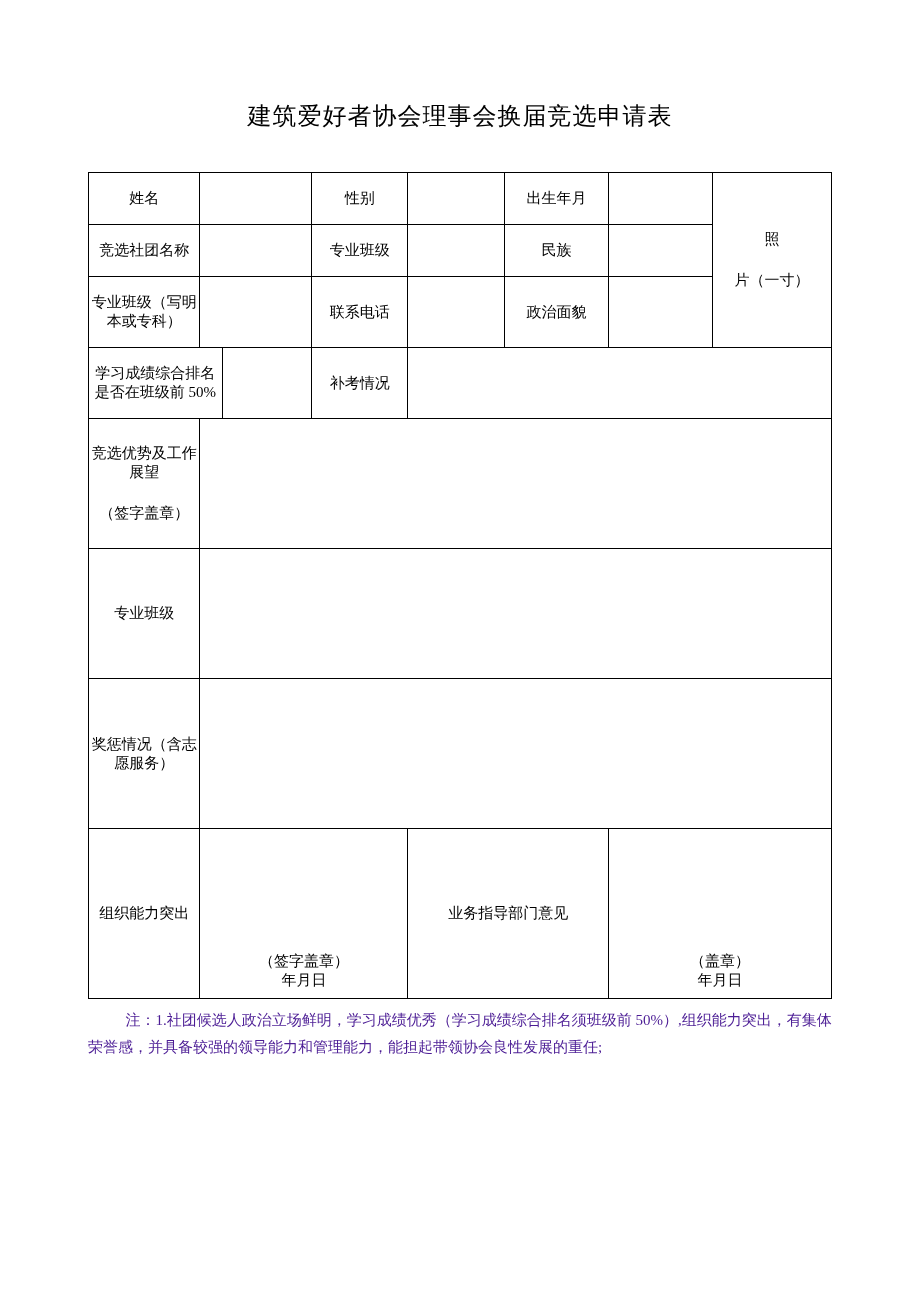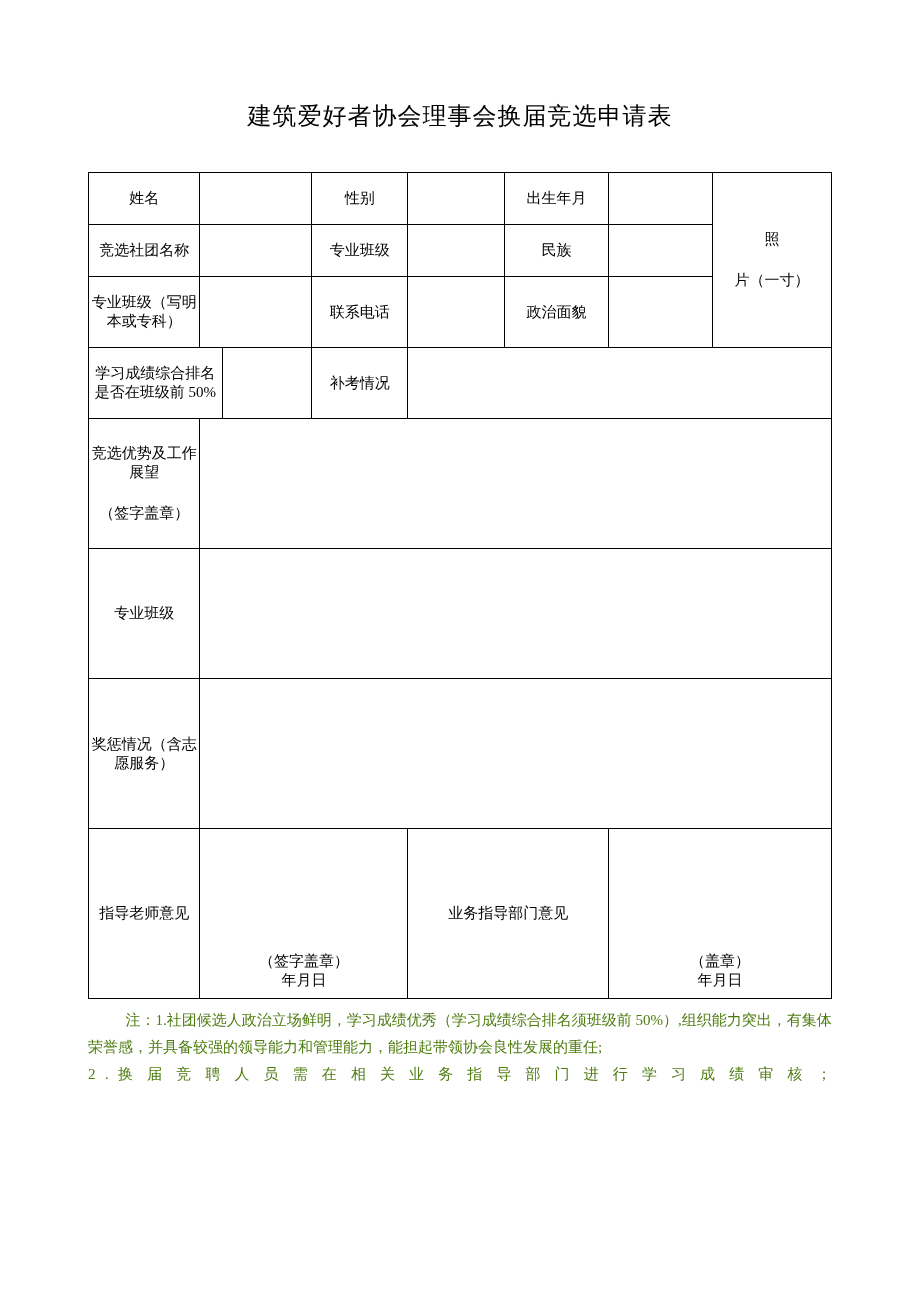--- a/index.html
+++ b/index.html
@@ -49,21 +49,21 @@
     }
     .opinion-inner {
       display: flex;
       flex-direction: column;
       justify-content: space-between;
       height: 100%;
     }
     .sig-line { margin-top: auto; }
     .notes {
       margin-top: 8px;
-      color: #4d7c0f;
+      color: #4c1d95;
       line-height: 1.8;
       font-size: 15px;
     }
     .notes-line1 { text-indent: 2.5em; }
     .notes-line2 { text-align-last: justify; text-align: justify; letter-spacing: 0.5px;}
   </style>
 </head>
 <body>
 
 <div class="title">建筑爱好者协会理事会换届竞选申请表</div>
@@ -134,34 +134,33 @@
     <td>专业班级</td>
     <td colspan="10"></td>
   </tr>
 
   <tr class="row-reward">
     <td>奖惩情况（含志愿服务）</td>
     <td colspan="10"></td>
   </tr>
 
   <tr class="row-opinion">
-    <td>指导老师意见</td>
+    <td>组织能力突出</td>
     <td colspan="4" class="opinion-cell">
       <div class="opinion-inner">
         <div class="sig-line">（签字盖章）</div>
         <div>年月日</div>
       </div>
     </td>
     <td colspan="3">业务指导部门意见</td>
     <td colspan="3" class="opinion-cell">
       <div class="opinion-inner">
         <div class="sig-line">（盖章）</div>
         <div>年月日</div>
       </div>
     </td>
   </tr>
 </tbody>
   </table>
 
 <div class="notes">
   <div class="notes-line1">注：1.社团候选人政治立场鲜明，学习成绩优秀（学习成绩综合排名须班级前 50%）,组织能力突出，有集体荣誉感，并具备较强的领导能力和管理能力，能担起带领协会良性发展的重任;</div>
-  <div class="notes-line2">2 . 换 届 竞 聘 人 员 需 在 相 关 业 务 指 导 部 门 进 行 学 习 成 绩 审 核 ；</div>
 </div>
 
 </body></html>

